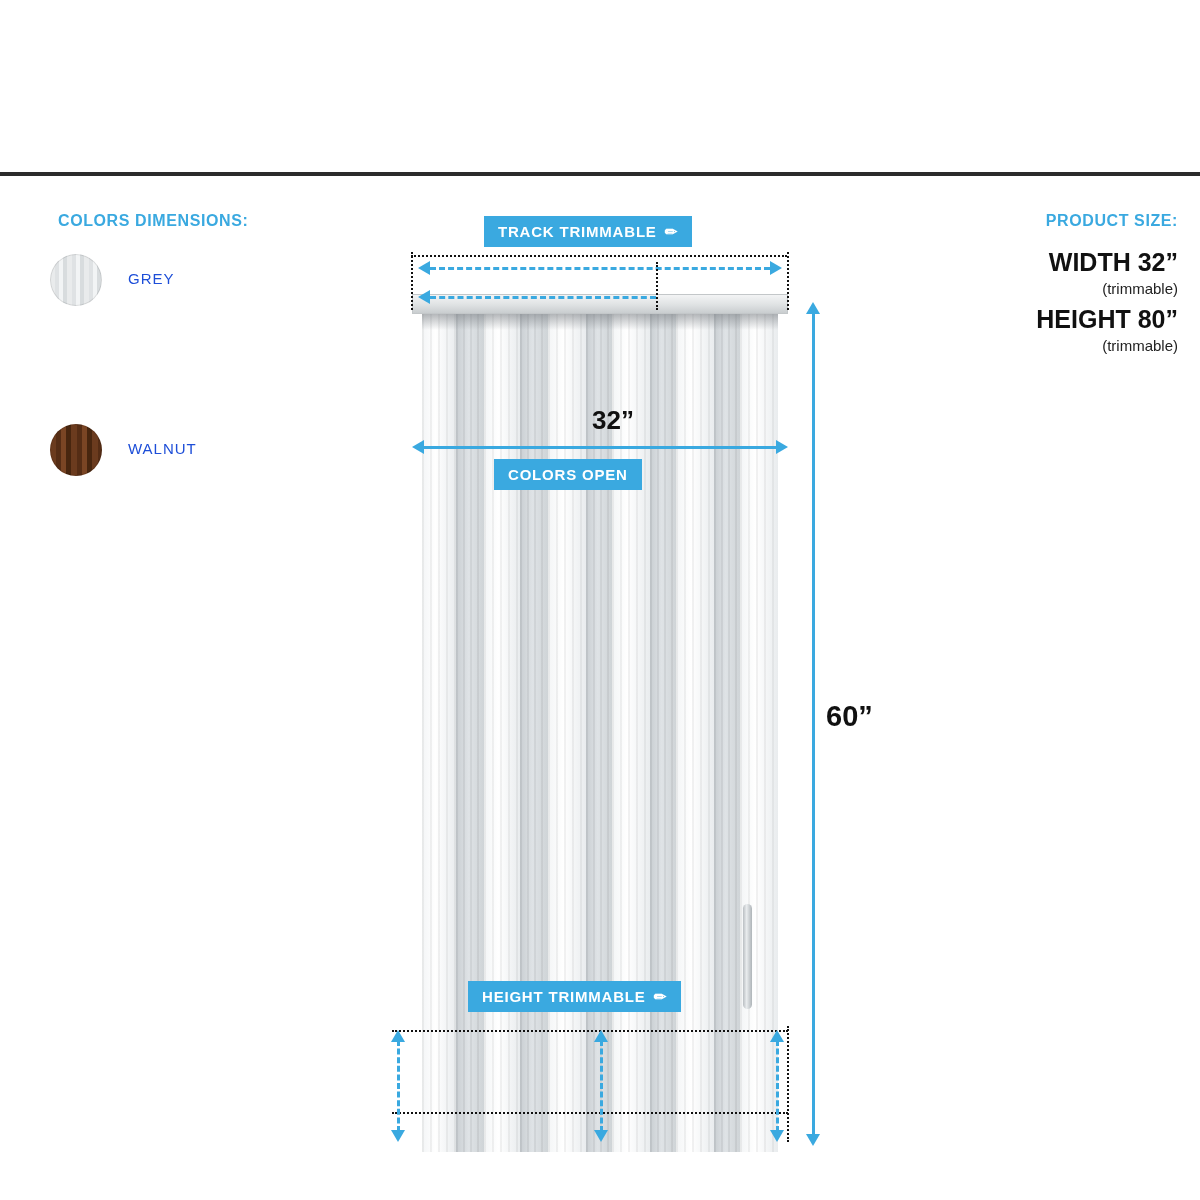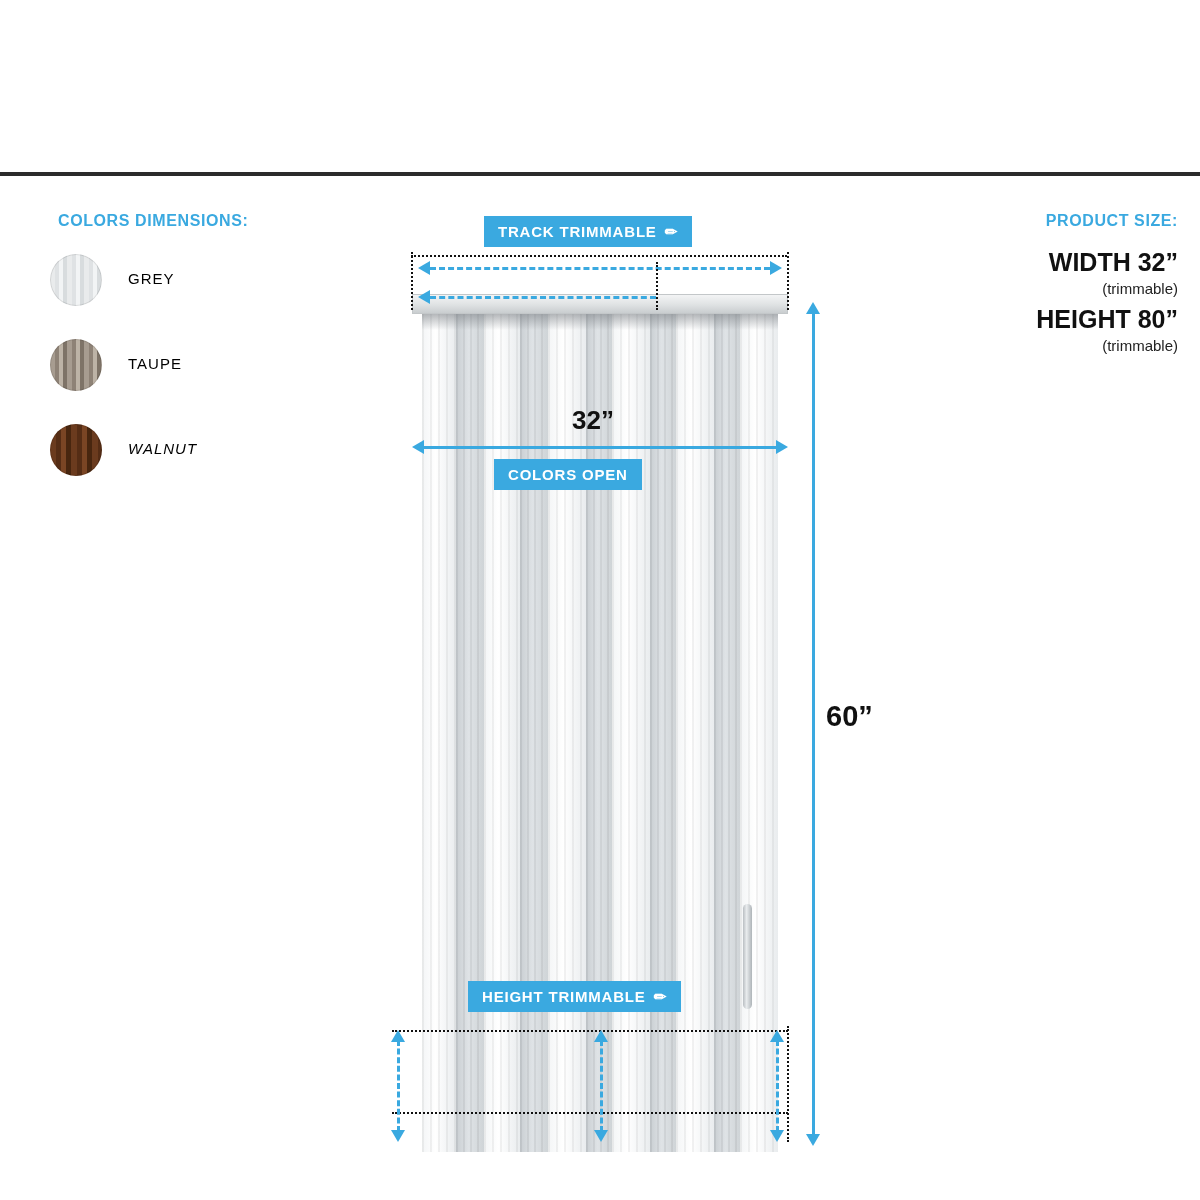--- a/index.html
+++ b/index.html
@@ -75,21 +75,21 @@
   }
   .swatch-row { position: absolute; left: 50px; width: 300px; height: 52px; }
   .swatch {
     position: absolute; left: 0; top: 0;
     width: 52px; height: 52px; border-radius: 50%;
     overflow: hidden;
     box-shadow: 0 0 0 1px rgba(0,0,0,0.10) inset;
   }
   .swatch-label {
     position: absolute; left: 78px; top: 16px;
-    font-size: 15px; letter-spacing: 1px; color: #000000;
+    font-size: 15px; letter-spacing: 1px; color: #1d4ed8;
   }
   .sw-grey {
     background:
       repeating-linear-gradient(90deg,#e9ebec 0 5px,#dfe2e4 5px 9px,#f2f4f5 9px 13px,#d8dcde 13px 17px),
       #e6e9ea;
   }
   .sw-taupe {
     background:
       repeating-linear-gradient(90deg,#a79c90 0 5px,#8e8276 5px 9px,#bdb3a6 9px 13px,#7e7367 13px 17px),
       #9b9084;
@@ -194,45 +194,41 @@
   .arrow {
     position: absolute; width: 0; height: 0;
   }
   .arrow-l { border-top: 7px solid transparent; border-bottom: 7px solid transparent; border-right: 12px solid #3aa9e0; }
   .arrow-r { border-top: 7px solid transparent; border-bottom: 7px solid transparent; border-left: 12px solid #3aa9e0; }
   .arrow-u { border-left: 7px solid transparent; border-right: 7px solid transparent; border-bottom: 12px solid #3aa9e0; }
   .arrow-d { border-left: 7px solid transparent; border-right: 7px solid transparent; border-top: 12px solid #3aa9e0; }
 
   #label-32 {
     position: absolute; left: 572px; top: 405px;
-    font-size: 26px; font-weight: bold; color: #111;
+    font-size: 26px; font-weight: bold; color: #111; padding-left: 20px;
   }
   #label-80 {
     position: absolute; left: 826px; top: 700px;
     font-size: 29px; font-weight: bold; color: #111;
   }
 </style>
 </head>
 <body>
 
 <div id="page">
 
   <div id="header-rule"></div>
 
   <div id="colors-title">COLORS DIMENSIONS:</div>
 
   <div class="swatch-row" style="top:254px;">
     <div class="swatch sw-grey"></div>
     <div class="swatch-label">GREY</div>
   </div>
-  <div class="swatch-row" style="top:339px;">
-    <div class="swatch sw-taupe"></div>
-    <div class="swatch-label">TAUPE</div>
-  </div>
-  <div class="swatch-row" style="top:424px;font-style:italic;">
+  <div class="swatch-row" style="top:424px;">
     <div class="swatch sw-walnut"></div>
     <div class="swatch-label">WALNUT</div>
   </div>
 
   <div id="prodsize-title">PRODUCT SIZE:</div>
   <div id="width-val">WIDTH 32”</div>
   <div id="width-note">(trimmable)</div>
   <div id="height-val">HEIGHT 80”</div>
   <div id="height-note">(trimmable)</div>
 

